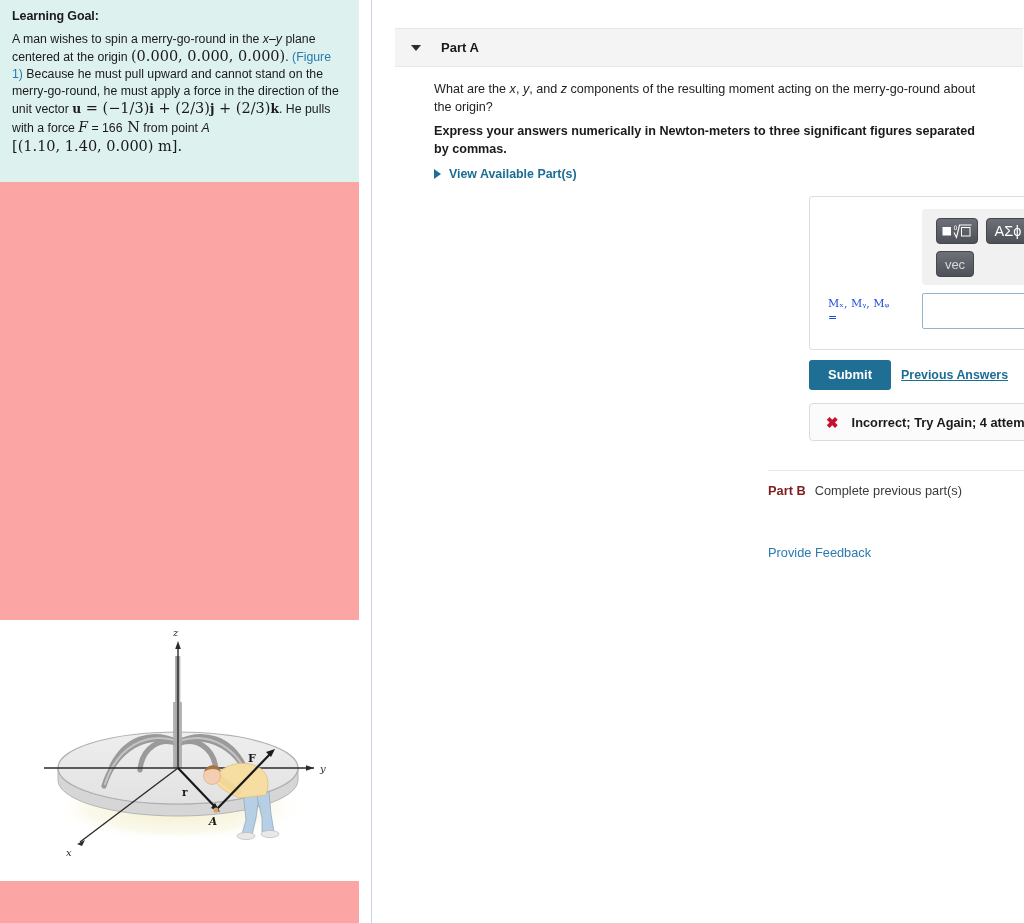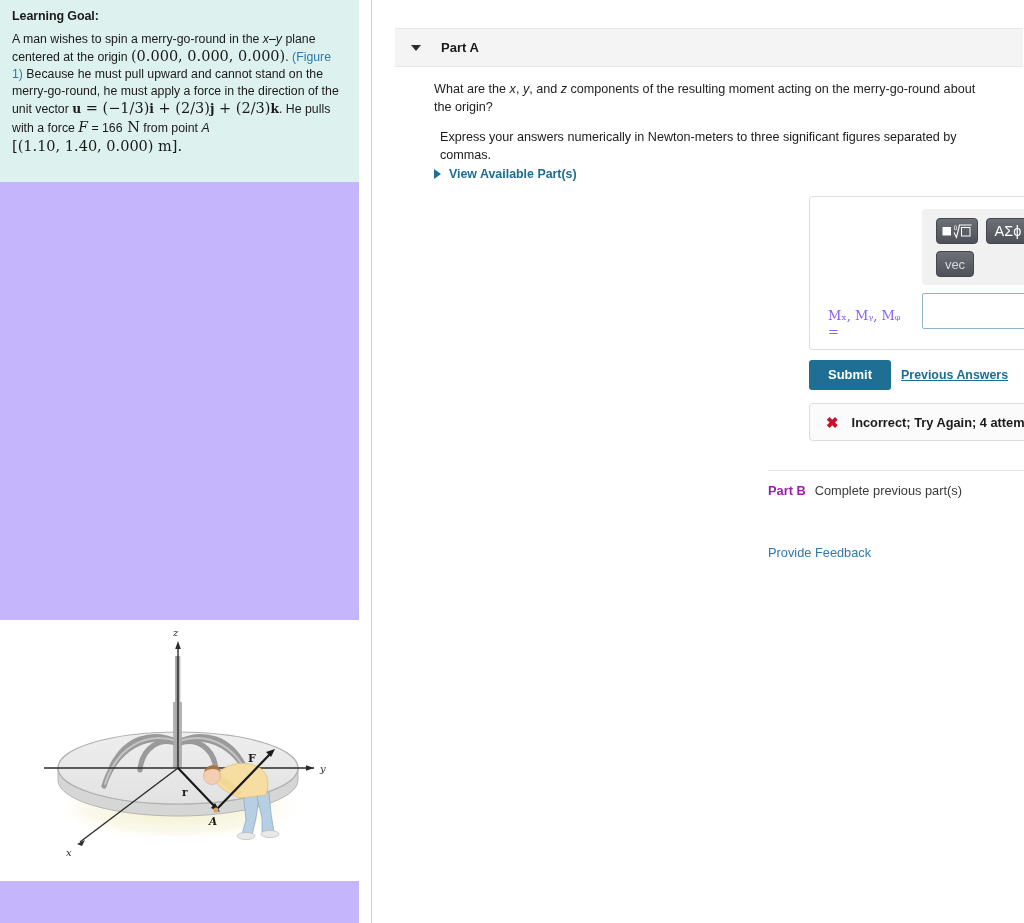--- a/index.html
+++ b/index.html
@@ -17,21 +17,21 @@
     color: #222222;
     overflow: hidden;
   }
 
   
   #left-column {
     position: absolute;
     left: 0; top: 0;
     width: 359px;
     height: 923px;
-    background: #c4b5fd;
+    background: #fca5a5;
   }
 
   #learning-goal-panel {
     position: absolute;
     left: 0; top: 0;
     width: 359px;
     padding: 6px 14px 14px 12px;
     box-sizing: border-box;
     background: #ddf1ee;
     min-height: 182px;
@@ -182,27 +182,26 @@
     left: 62px;
     top: 80px;
     width: 555px;
     font-size: 12.6px;
     line-height: 1.45;
     color: #222222;
   }
   #express-instruction {
     position: absolute;
     left: 62px;
-    top: 128px;
+    top: 122px;
     width: 556px;
     font-size: 12.6px;
-    font-weight: normal;
+    font-weight: bold;
     line-height: 1.45;
     color: #1a1a1a;
-    margin-left: 6px;
   }
 
   #hints-link {
     position: absolute;
     left: 62px;
     top: 167px;
     display: flex;
     align-items: center;
     gap: 8px;
     cursor: pointer;
@@ -268,26 +267,26 @@
     position: absolute;
     left: 0;
     top: 96px;
     width: 564px;
     height: 48px;
     box-sizing: border-box;
   }
   #answer-label {
     position: absolute;
     left: 18px;
-    top: 15px;
+    top: 4px;
     width: 92px;
     font-family: "DejaVu Serif", "Liberation Serif", serif;
-    font-size: 13px;
+    font-size: 11px;
     line-height: 1.25;
-    color: #8b5cf6;
+    color: #1d4ed8;
   }
   #answer-input {
     position: absolute;
     left: 112px;
     top: 0px;
     width: 372px;
     height: 36px;
     border: 1px solid #8fb4cb;
     border-radius: 2px;
     background: #ffffff;
@@ -367,21 +366,21 @@
     position: absolute;
     left: 396px;
     top: 483px;
     display: flex;
     align-items: baseline;
     gap: 9px;
   }
   #part-b-label {
     font-size: 12.8px;
     font-weight: bold;
-    color: #a21caf;
+    color: #7f1d1d;
   }
   #part-b-status {
     font-size: 12.8px;
     color: #3b3b3b;
   }
 
   
   #footer-row {
     position: absolute;
     left: 396px;

